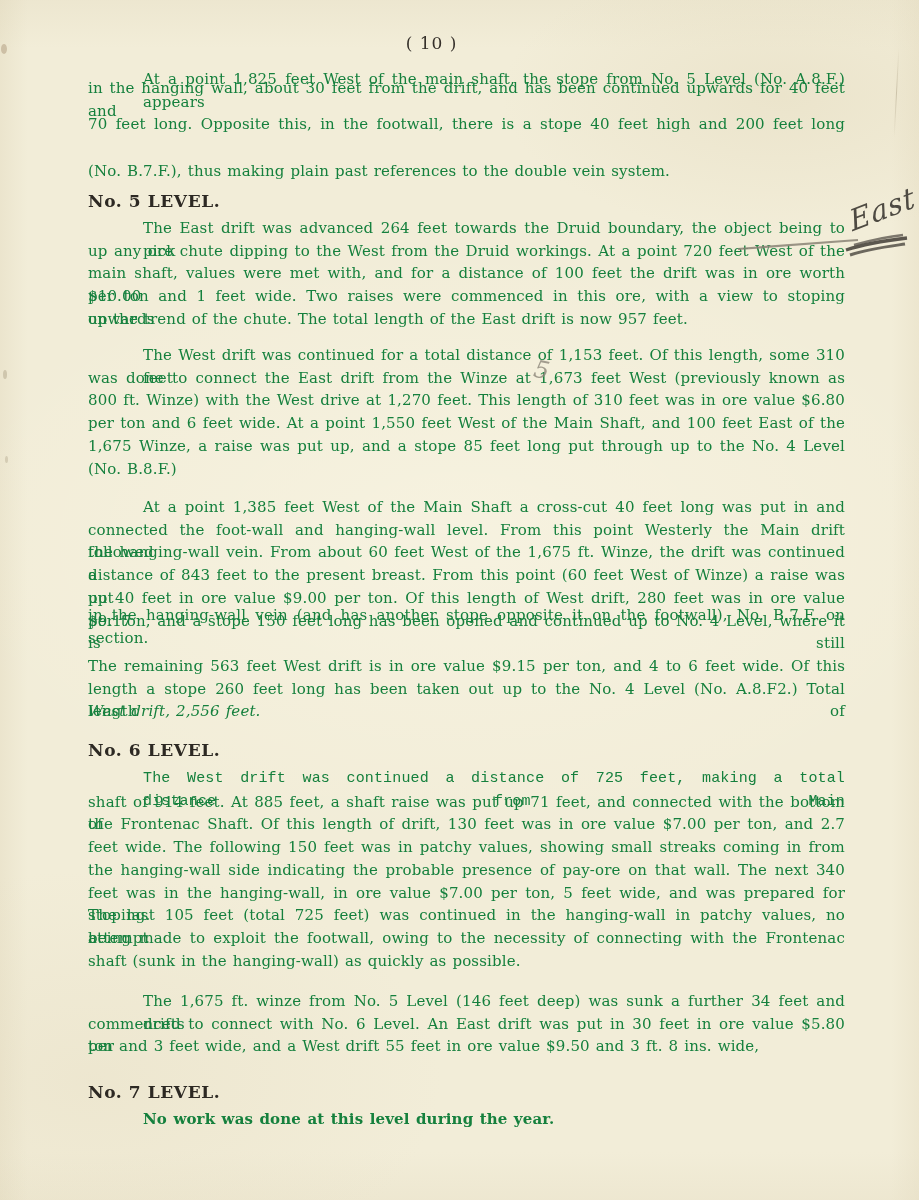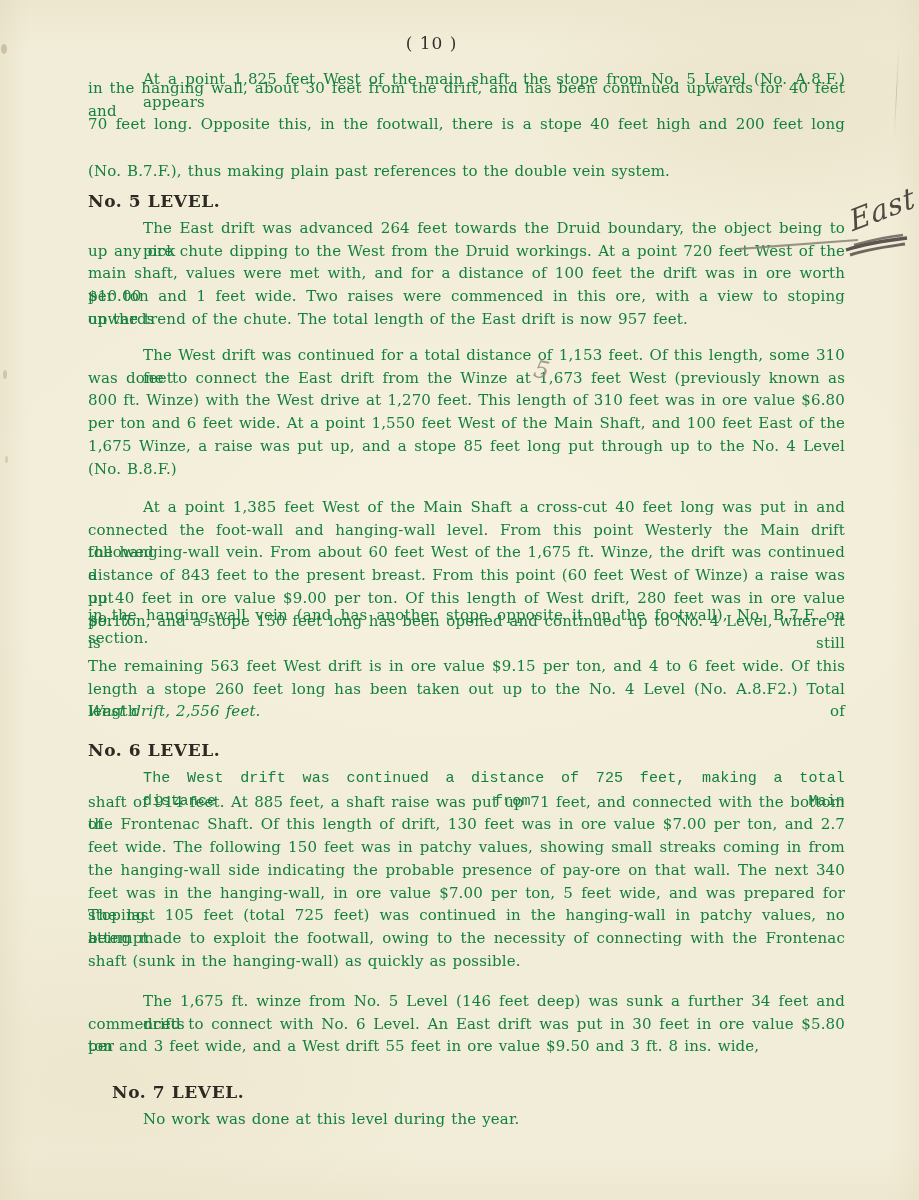--- a/index.html
+++ b/index.html
@@ -106,22 +106,22 @@
     <div class="line" style="top: 813.4px;">the Frontenac Shaft.  Of this length of drift, 130 feet was in ore value $7.00 per ton, and 2.7</div>
     <div class="line" style="top: 836.1px;">feet wide.  The following 150 feet was in patchy values, showing small streaks coming in from</div>
     <div class="line" style="top: 858.8px;">the hanging-wall side indicating the probable presence of pay-ore on that wall.  The next 340</div>
     <div class="line" style="top: 881.5px;">feet was in the hanging-wall, in ore value $7.00 per ton, 5 feet wide, and was prepared for stoping.</div>
     <div class="line" style="top: 904.2px;">The last 105 feet (total 725 feet) was continued in the hanging-wall in patchy values, no attempt</div>
     <div class="line" style="top: 926.9px;">being made to exploit the footwall, owing to the necessity of connecting with the Frontenac</div>
     <div class="line last" style="top: 949.6px;">shaft (sunk in the hanging-wall) as quickly as possible.</div>
     <div class="line first" style="top: 990px;">The 1,675 ft. winze from No. 5 Level (146 feet deep) was sunk a further 34 feet and drifts</div>
     <div class="line" style="top: 1012.7px;">commenced to connect with No. 6 Level.  An East drift was put in 30 feet in ore value $5.80 per</div>
     <div class="line last" style="top: 1035.4px;">ton and 3 feet wide, and a West drift 55 feet in ore value $9.50 and 3 ft. 8 ins. wide,</div>
-    <div class="heading" style="top: 1082px; margin-left: 24px;">No. 7 LEVEL.</div>
-    <div class="line first last" style="top: 1108px;">No work was done at this level during the year.</div>
+    <div class="heading" style="top: 1082px;">No. 7 LEVEL.</div>
+    <div class="line first last" style="top: 1108px; font-weight: bold;">No work was done at this level during the year.</div>
   </div>
 
 <svg class="marks" viewBox="0 0 919 1200">
   <path d="M738,249 L858,240" stroke="#8a8375" stroke-width="2.2" fill="none" opacity="0.85"></path>
   <path d="M846,250 C864,244 890,240 907,238" stroke="#4a463f" stroke-width="3.4" fill="none" opacity="0.9"></path>
   <path d="M850,255 C868,249 892,246 905,244" stroke="#4a463f" stroke-width="3" fill="none" opacity="0.8"></path>
   <path d="M854,245 C872,240 893,236 903,235" stroke="#55504a" stroke-width="2.6" fill="none" opacity="0.75"></path>
 </svg>
 
 <div class="margin-note">East</div>

